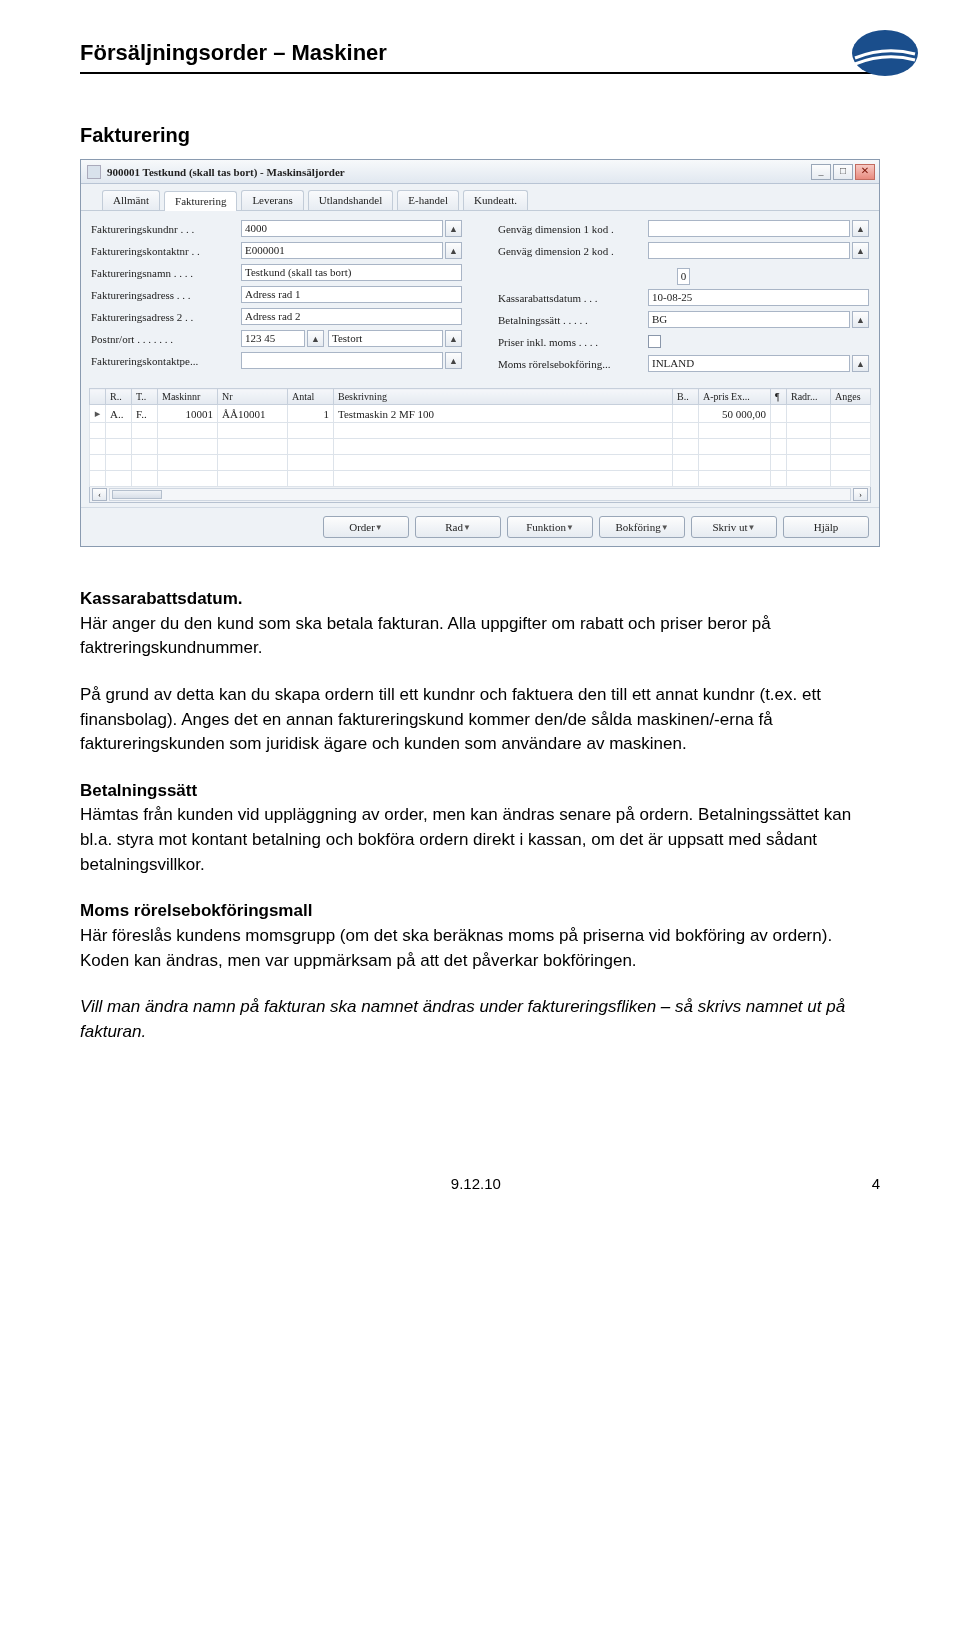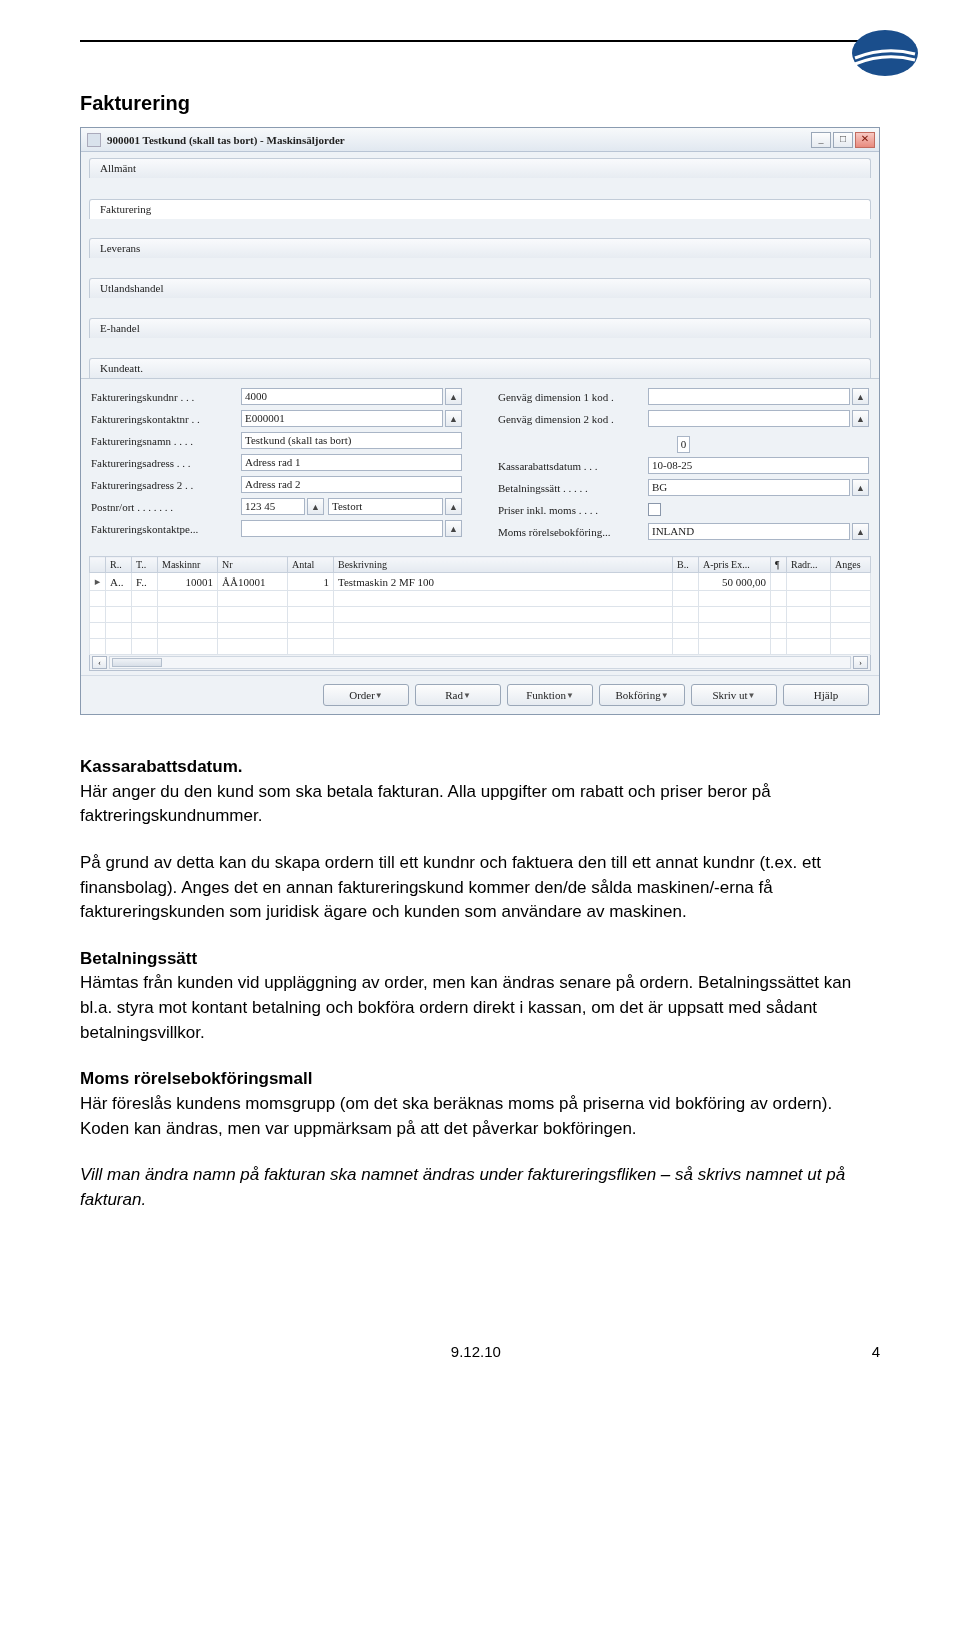--- a/index.html
+++ b/index.html
@@ -62,25 +62,24 @@
     width: 20px; height: 16px;
     border: 1px solid #9aa7b8;
     background: linear-gradient(#fdfdfd,#e6ebf1);
     font-size: 10px; line-height: 12px;
     text-align: center;
     color: #444;
   }
   .win-btn.close { background: linear-gradient(#f7c9c3,#e88a7e); color:#7a1205; border-color:#c26b5f;}
   .tabs {
     display: flex;
-    gap: 20px;
-    padding: 6px 8px 0 8px;
+    gap: 4px;
+    padding: 6px 8px 0 21px;
     border-bottom: 1px solid #c2ccd8;
     background: #eef2f6;
-    flex-direction: column;
   }
   .tab {
     padding: 3px 10px 4px 10px;
     border: 1px solid #c2ccd8;
     border-bottom: none;
     background: linear-gradient(#f9fafc,#e7ecf2);
     border-radius: 3px 3px 0 0;
     font-size: 11px;
   }
   .tab.active {
@@ -180,20 +179,21 @@
 <div class="page">
 
   <div class="logo">
     <svg viewBox="0 0 70 50">
       <ellipse cx="35" cy="25" rx="33" ry="23" fill="#1a4e8c"></ellipse>
       <path d="M5 30 Q35 18 65 26" stroke="#fff" stroke-width="3" fill="none"></path>
       <path d="M5 36 Q35 24 65 32" stroke="#fff" stroke-width="3" fill="none"></path>
     </svg>
   </div>
 
+  <h1 class="page-title">Försäljningsorder – Maskiner</h1>
   <hr class="title-rule">
 
   <h2 class="section-heading">Fakturering</h2>
 
   <div class="win">
     <div class="win-titlebar">
       <div class="win-title-left">
         <div class="win-icon"></div>
         <div class="win-title-text">900001 Testkund (skall tas bort) - Maskinsäljorder</div>
       </div>

